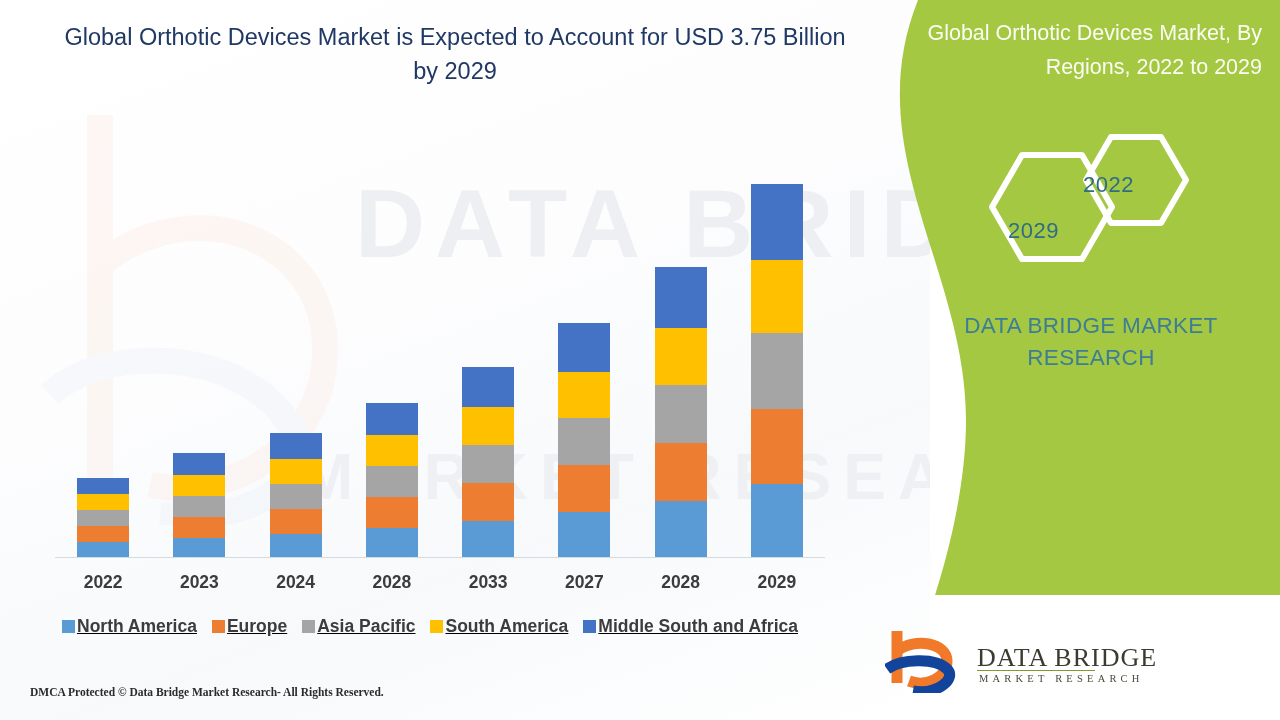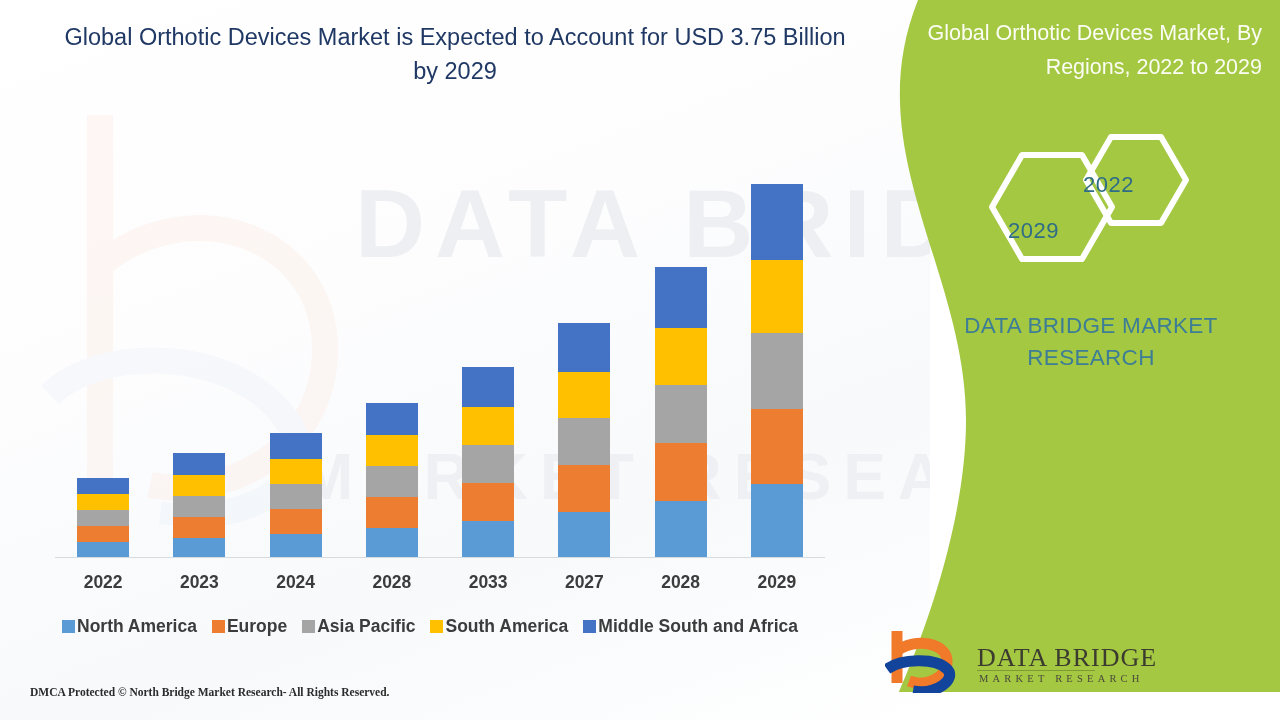--- a/index.html
+++ b/index.html
@@ -56,37 +56,37 @@
   .x-tick{
     position:absolute;width:80px;text-align:center;
     font-size:17.5px;font-weight:700;color:#3c3c3c;
   }
 
   
   #legend{
     position:absolute;left:0;top:616px;width:860px;
     display:flex;justify-content:center;align-items:center;gap:15px;
   }
-  .legend-item{display:flex;align-items:center;gap:2px;}
+  .legend-item{display:flex;align-items:center;gap:2px;text-decoration:underline;}
   .legend-swatch{width:13px;height:13px;display:block;}
   .legend-label{font-size:17.5px;font-weight:700;color:#3c3c3c;white-space:nowrap;}
 
   
   #footer-left{
     position:absolute;left:30px;top:686px;
     font-family:"Liberation Serif",serif;font-size:11.5px;font-weight:700;color:#2b2b2b;
   }
   #footer-right{
     position:absolute;left:461px;top:687px;
     font-family:"Liberation Serif",serif;font-size:11.5px;color:#2b2b2b;
   }
 
   
   #right-panel{
-    position:absolute;left:838px;top:0;width:442px;height:692px;
+    position:absolute;left:838px;top:0;width:442px;height:595px;
     overflow:hidden;
   }
   #right-shape{position:absolute;left:0;top:0;width:442px;height:720px;}
   #right-title{
     position:absolute;right:18px;top:16px;width:372px;
     text-align:right;color:#fbfdf4;font-size:21.5px;line-height:34px;
     font-weight:400;
   }
   #hexes{position:absolute;left:140px;top:125px;width:260px;height:165px;}
   .hex-label{
@@ -218,21 +218,21 @@
         <div class="legend-item">
           <span class="legend-swatch" style="background: rgb(255, 192, 0);"></span>
           <span class="legend-label">South America</span>
         </div>
         <div class="legend-item">
           <span class="legend-swatch" style="background: rgb(68, 114, 196);"></span>
           <span class="legend-label">Middle South and Africa</span>
         </div>
       </div>
 
-    <div id="footer-left">DMCA Protected © North Bridge Market Research- All Rights Reserved.</div>
+    <div id="footer-left">DMCA Protected © Data Bridge Market Research- All Rights Reserved.</div>
   </div>
 
   <div id="right-panel">
     <svg id="right-shape" viewBox="0 0 442 720" preserveAspectRatio="none">
       <path id="green-path" d="M80,0 L442,0 L442,720 L48,720 C48,720 128,560 128,420 C128,270 20,150 80,0 Z" fill="#A4C842"></path>
     </svg>
 
     <div id="right-title">Global Orthotic Devices Market, By Regions, 2022 to 2029</div>
 
     <svg id="hexes" viewBox="0 0 260 165">

